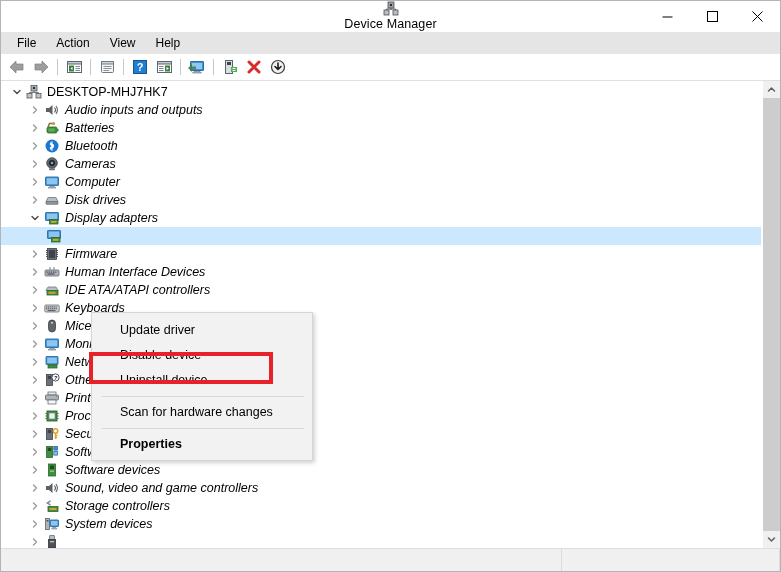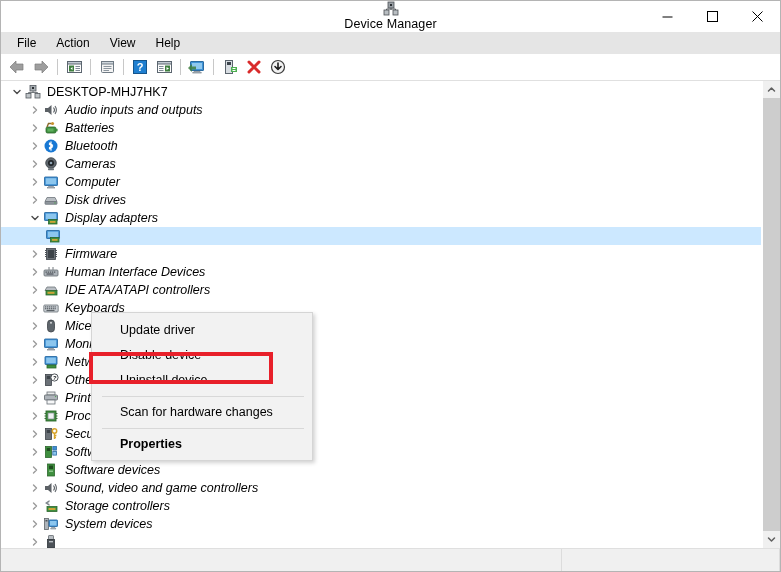--- a/index.html
+++ b/index.html
@@ -132,20 +132,21 @@
     position: relative;
     padding-top: 2px;
   }
   .row {
     height: 18px;
     display: flex;
     align-items: center;
     white-space: nowrap;
     font-size: 12.5px;
     line-height: 18px;
+    text-align: center;
   }
   .row.selected-row {
     background: #cce8ff;
   }
   .twisty {
     width: 16px;
     height: 18px;
     display: flex;
     align-items: center;
     justify-content: center;

